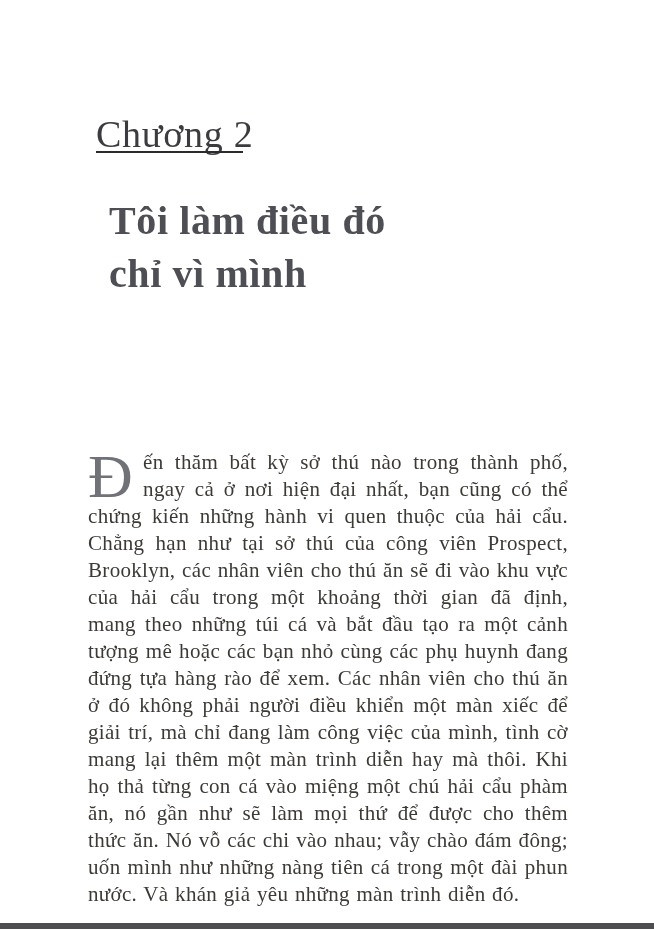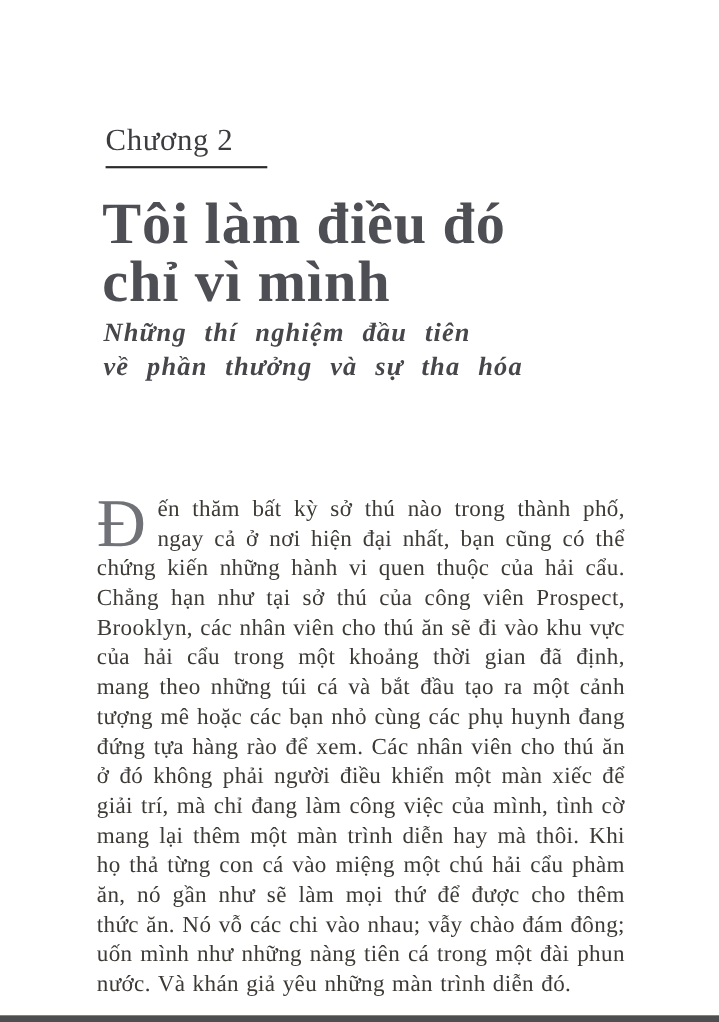--- a/index.html
+++ b/index.html
@@ -12,39 +12,39 @@
     width: 654px;
     height: 929px;
     background: #ffffff;
     overflow: hidden;
     font-family: "Liberation Serif", "DejaVu Serif", serif;
   }
   .chapter-label {
     position: absolute;
     left: 96px;
     top: 112px;
-    font-size: 28px;
+    font-size: 38px;
     font-weight: 400;
     letter-spacing: 0.02em;
     color: #3c3c40;
   }
   .chapter-rule {
     position: absolute;
     left: 96px;
     top: 151px;
     width: 147px;
     height: 2px;
     background: #2b2b2d;
   }
   .title {
     position: absolute;
     left: 93px;
     top: 178px;
-    margin: 0;
-    font-size: 53px;
+    margin: 16px;
+    font-size: 40px;
     font-weight: 700;
     line-height: 53px;
     letter-spacing: 0.015em;
     color: #4e4f55;
   }
   .title-line { display: block; }
   .subtitle {
     position: absolute;
     left: 94px;
     top: 288px;
@@ -93,24 +93,20 @@
 
   <div class="chapter-label">Chương 2</div>
 
   <div class="chapter-rule"></div>
 
   <h1 class="title">
     <span class="title-line">Tôi làm điều đó</span>
     <span class="title-line">chỉ vì mình</span>
   </h1>
 
-  <div class="subtitle">
-    <span class="subtitle-line">Những thí nghiệm đầu tiên</span>
-    <span class="subtitle-line">về phần thưởng và sự tha hóa</span>
-  </div>
 
   <div class="body-text">
     <span class="drop-cap">Đ</span><span>ến thăm bất kỳ sở thú nào trong thành phố, ngay cả ở nơi hiện đại nhất, bạn cũng có thể chứng kiến những hành vi quen thuộc của hải cẩu. Chẳng hạn như tại sở thú của công viên Prospect, Brooklyn, các nhân viên cho thú ăn sẽ đi vào khu vực của hải cẩu trong một khoảng thời gian đã định, mang theo những túi cá và bắt đầu tạo ra một cảnh tượng mê hoặc các bạn nhỏ cùng các phụ huynh đang đứng tựa hàng rào để xem. Các nhân viên cho thú ăn ở đó không phải người điều khiển một màn xiếc để giải trí, mà chỉ đang làm công việc của mình, tình cờ mang lại thêm một màn trình diễn hay mà thôi. Khi họ thả từng con cá vào miệng một chú hải cẩu phàm ăn, nó gần như sẽ làm mọi thứ để được cho thêm thức ăn. Nó vỗ các chi vào nhau; vẫy chào đám đông; uốn mình như những nàng tiên cá trong một đài phun nước. Và khán giả yêu những màn trình diễn đó.</span>
   </div>
 
   <div class="footer-bar"></div>
 
 </div>
 
 </body></html>

